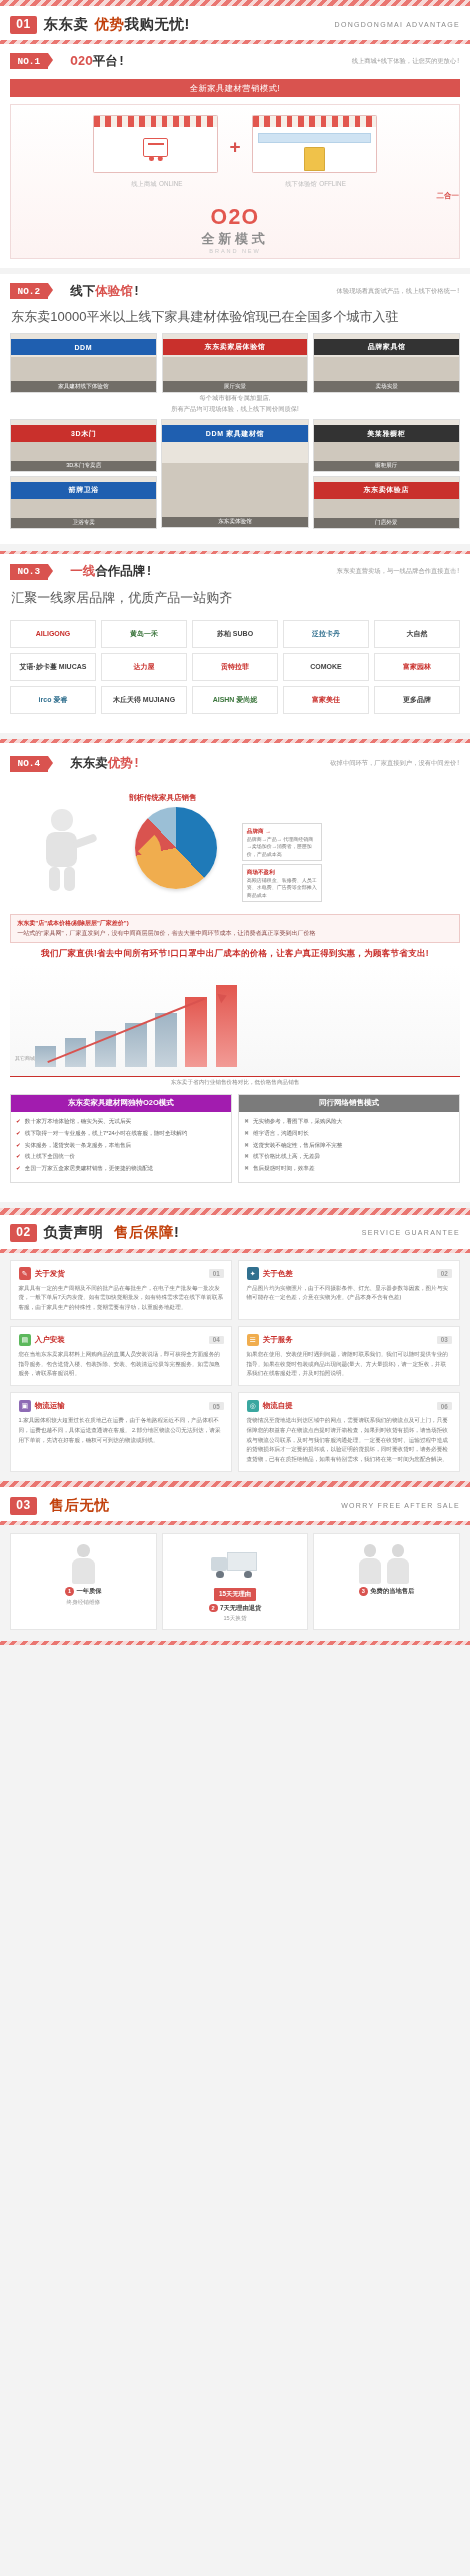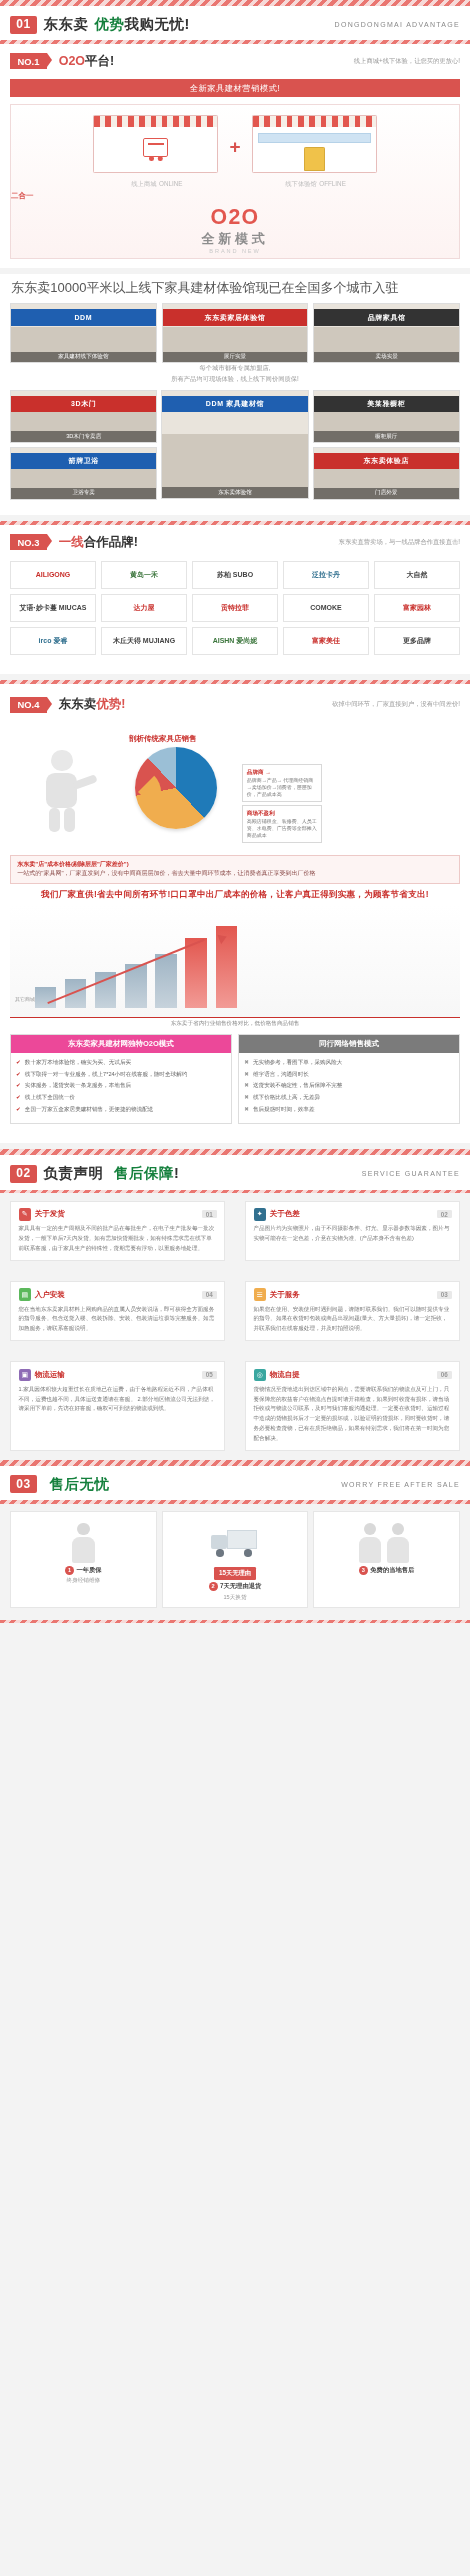--- a/index.html
+++ b/index.html
@@ -37,42 +37,43 @@
     line-height:1.1;
     flex:none;
   }
   .head-title {
     font-size:14.4px;
     font-weight:bold;
     color:#333;
     letter-spacing:0.6px;
     white-space:nowrap;
   }
-  .head-title .hl { color:#15803d;padding-left:6px; }
+  .head-title .hl { color:#c2410c;padding-left:6px; }
   .head-sub {
     font-size:7px;
     color:#888;
     margin-left:auto;
     letter-spacing:1.3px;
     white-space:nowrap;
   }
   .stripe-bar {
     height:6.3px;
     width:100%;
     background:repeating-linear-gradient(-45deg,#e8605a 0 3.8px,#f7d5d3 3.8px 7.5px);
     opacity:.85;
   }
   .stripe-bar.thin { height:3.8px; }
 
   
   .ribbon-row {
     display:flex;
     align-items:center;
-    gap:8px;
+    gap:19px;
     padding:8.8px 10px 3.8px 10px;
+    font-family:Liberation Mono, monospace;
   }
   .ribbon {
     background:#d9534f;
     color:#fff;
     font-size:9.4px;
     font-weight:bold;
     padding:2.5px 7.5px;
     position:relative;
     flex:none;
   }
@@ -153,21 +154,21 @@
   .cart-icon:after{
     content:"";position:absolute;left:5px;bottom:-4.4px;width:4.4px;height:4.4px;border-radius:50%;
     background:#e2574f;box-shadow:8.8px 0 0 #e2574f;
   }
   .o2o-plus {
     font-size:19px;color:#d9534f;font-weight:bold;padding-top:21.3px;
   }
   .o2o-label { margin-top:5px; font-size:8.8px; color:#444; font-weight:bold;}
   .o2o-label span { font-size:6.3px; color:#bbb; font-weight:normal; margin-left:2.5px;}
   .o2o-mid-tag{
-    text-align:left;margin-top:2.5px;font-size:7.5px;color:#d9534f;font-weight:bold;
+    text-align:right;margin-top:2.5px;font-size:7.5px;color:#d9534f;font-weight:bold;
   }
   .o2o-big {
     text-align:center;margin-top:3.8px;
   }
   .o2o-big .b1 { font-size:21.3px;color:#e2574f;font-weight:bold;letter-spacing:1.3px;}
   .o2o-big .b2 { font-size:13px;color:#8d8d8d;font-weight:bold;letter-spacing:3.8px;}
   .o2o-big .b3 { font-size:5.6px;color:#c9c9c9;letter-spacing:1.9px;}
 
   
   .lead-text {
@@ -286,35 +287,35 @@
   .bar-bottom-label{
     text-align:center;font-size:5.6px;color:#888;margin-top:2.5px;
   }
 
   
   .cmp-wrap { display:flex; gap:6.3px; padding:6.3px 10px 10px 10px; }
   .cmp {
     flex:1;border:0.6px solid #ddd;background:#fff;
   }
   .cmp-head {
-    background:#ec4899;color:#fff;font-size:7.5px;font-weight:bold;text-align:center;padding:3.8px 0;
+    background:#a21caf;color:#fff;font-size:7.5px;font-weight:bold;text-align:center;padding:3.8px 0;
   }
   .cmp-head.grey { background:#7b7b7b; }
   .cmp ul { list-style:none;margin:0;padding:5px 5px 6.3px 5px; }
   .cmp li {
     font-size:5.6px;color:#666;line-height:1.55;padding-left:8.8px;position:relative;margin-bottom:3.1px;
   }
   .cmp li:before{
     content:"✔";position:absolute;left:0;top:0;color:#c9302c;font-size:5.6px;
   }
   .cmp.grey li:before{ content:"✖"; color:#999; }
 
   
   .resp-grid {
-    display:grid;grid-template-columns:1fr 1fr;gap:20px;padding:7.5px 10px 2.5px 10px;
+    display:grid;grid-template-columns:1fr 1fr;gap:6px;padding:7.5px 10px 2.5px 10px;
   }
   .resp-card { background:#fff;border:0.6px solid #e6e6e6;padding:6.3px 7.5px; }
   .resp-head { display:flex;align-items:center;gap:3.8px;margin-bottom:3.8px; }
   .resp-ico {
     width:12.5px;height:12.5px;flex:none;border-radius:1.9px;background:#d9534f;color:#fff;
     font-size:7px;display:flex;align-items:center;justify-content:center;
   }
   .resp-ico.blue{ background:#31708f; }
   .resp-ico.orange{ background:#f0ad4e; }
   .resp-ico.green{ background:#5cb85c; }
@@ -416,20 +417,27 @@
       <div class="o2o-mid-tag">二合一</div>
       <div class="o2o-big">
         <div class="b1">O2O</div>
         <div class="b2">全新模式</div>
         <div class="b3">BRAND NEW</div>
       </div>
     </div>
   </div>
 
   <div class="block-white">
+    <div class="ribbon-row">
+      <span class="ribbon">NO.2</span>
+      <span class="ribbon-title">
+        <span>线下</span><span class="hl">体验馆</span><span>!</span>
+      </span>
+      <span class="ribbon-note">体验现场看真货试产品，线上线下价格统一!</span>
+    </div>
 
     <div class="lead-text">东东卖10000平米以上线下家具建材体验馆现已在全国多个城市入驻</div>
 
     <div class="photo-row">
       <div class="photo">
         <div class="ph-store"></div>
         <div class="ph-sign">DDM</div>
         <div class="ph-cap">家具建材线下体验馆</div>
       </div>
       <div class="photo">
@@ -481,20 +489,21 @@
 
   <div class="stripe-bar thin"></div>
   <div class="block-white">
     <div class="ribbon-row">
       <span class="ribbon">NO.3</span>
       <span class="ribbon-title">
         <span class="hl">一线</span><span>合作品牌!</span>
       </span>
       <span class="ribbon-note">东东卖直营卖场，与一线品牌合作直接直击!</span>
     </div>
+    <div class="lead-text">汇聚一线家居品牌，优质产品一站购齐</div>
     <div class="brand-grid">
       <div class="brand red">
           <span>AILIGONG</span>
         </div>
       <div class="brand green">
           <span>黄岛一禾</span>
         </div>
       <div class="brand">
           <span>苏柏 SUBO</span>
         </div>

